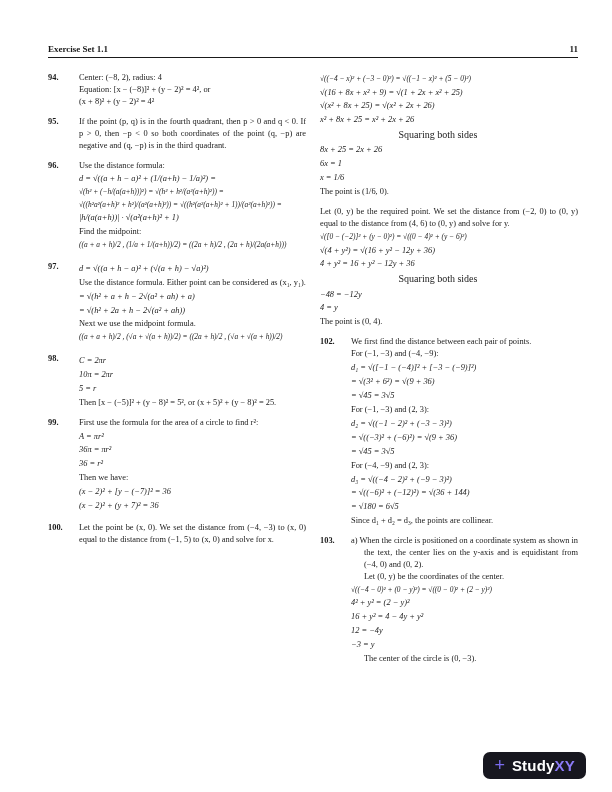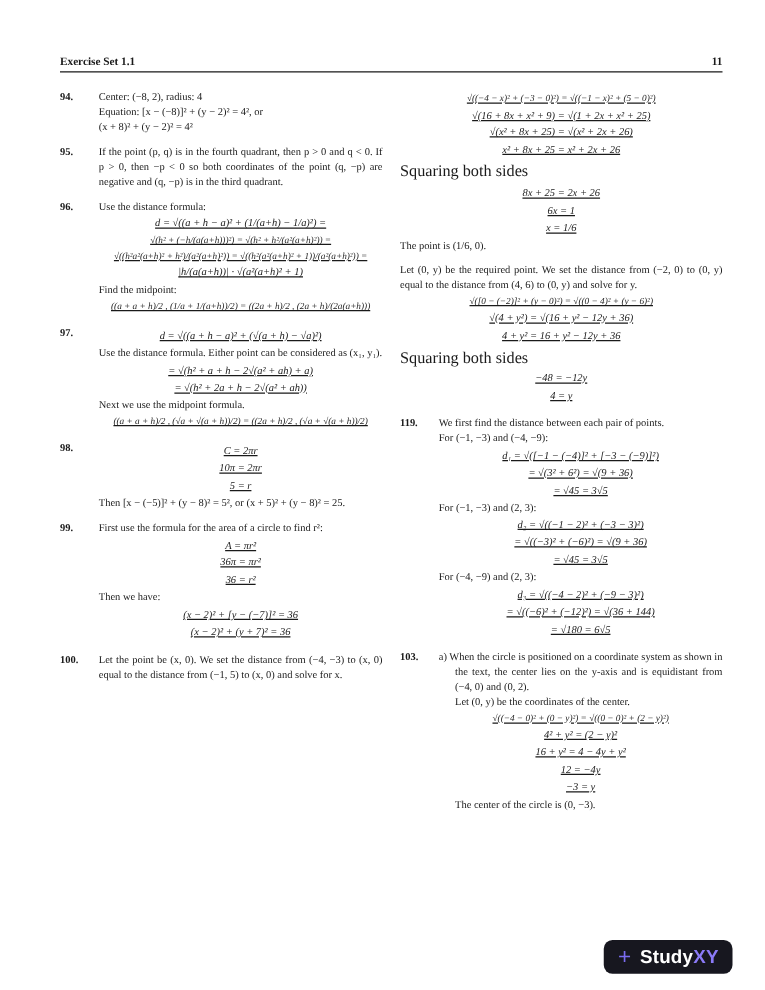--- a/index.html
+++ b/index.html
@@ -27,24 +27,24 @@
   .problem { display:flex; margin-bottom:8px; }
   .num {
     flex:none; width:24px; 
     font-weight:bold; margin-right:7px;
   }
   .pbody { flex:1; min-width:0; }
   .line.text { text-align:justify; }
   .line.hang { text-align:justify; padding-left:13px; text-indent:-13px; }
   .line.indent { padding-left:13px; }
   .line.math, .line.math-sm {
-    text-align:center; font-style:italic; margin:2px 0;text-decoration:underline;
+    text-align:left; font-style:italic; margin:2px 0;
   }
   .line.math-sm { font-size:7.4px; }
-  .line.note { text-align:left; padding-right:22px; font-size:13px; }
+  .line.note { text-align:center; padding-right:22px; font-size:10px; }
   .logo {
     position:absolute; right:26px; bottom:13px; height:27px;
     border-radius:7px; display:flex; align-items:center;
     padding:0 11px; gap:7px;
     font-family:"Liberation Sans", sans-serif;
   }
   .logo .plus { font-size:18px; font-weight:400; line-height:1; margin-top:-2px; }
   .logo .name { font-size:15px; font-weight:bold; letter-spacing:0.2px; }
 </style>
 </head>
@@ -138,38 +138,40 @@
         </div>
         <div class="problem">
           <div class="pbody">
             <div class="line text">Let (0, y) be the required point. We set the distance from (−2, 0) to (0, y) equal to the distance from (4, 6) to (0, y) and solve for y.</div>
             <div class="line math-sm">√([0 − (−2)]² + (y − 0)²) = √((0 − 4)² + (y − 6)²)</div>
             <div class="line math">√(4 + y²) = √(16 + y² − 12y + 36)</div>
             <div class="line math">4 + y² = 16 + y² − 12y + 36</div>
             <div class="line note">Squaring both sides</div>
             <div class="line math">−48 = −12y</div>
             <div class="line math">4 = y</div>
+            <div class="line text">The point is (0, 4).</div>
           </div>
         </div>
         <div class="problem">
-          <span class="num">119.</span>
+          <span class="num">102.</span>
           <div class="pbody">
             <div class="line text">We first find the distance between each pair of points.</div>
             <div class="line text">For (−1, −3) and (−4, −9):</div>
             <div class="line math">d₁ = √([−1 − (−4)]² + [−3 − (−9)]²)</div>
             <div class="line math">= √(3² + 6²) = √(9 + 36)</div>
             <div class="line math">= √45 = 3√5</div>
             <div class="line text">For (−1, −3) and (2, 3):</div>
             <div class="line math">d₂ = √((−1 − 2)² + (−3 − 3)²)</div>
             <div class="line math">= √((−3)² + (−6)²) = √(9 + 36)</div>
             <div class="line math">= √45 = 3√5</div>
             <div class="line text">For (−4, −9) and (2, 3):</div>
             <div class="line math">d₃ = √((−4 − 2)² + (−9 − 3)²)</div>
             <div class="line math">= √((−6)² + (−12)²) = √(36 + 144)</div>
             <div class="line math">= √180 = 6√5</div>
+            <div class="line text">Since d₁ + d₂ = d₃, the points are collinear.</div>
           </div>
         </div>
         <div class="problem">
           <span class="num">103.</span>
           <div class="pbody">
             <div class="line hang">a) When the circle is positioned on a coordinate system as shown in the text, the center lies on the y-axis and is equidistant from (−4, 0) and (0, 2).</div>
             <div class="line indent">Let (0, y) be the coordinates of the center.</div>
             <div class="line math-sm">√((−4 − 0)² + (0 − y)²) = √((0 − 0)² + (2 − y)²)</div>
             <div class="line math">4² + y² = (2 − y)²</div>
             <div class="line math">16 + y² = 4 − 4y + y²</div>

